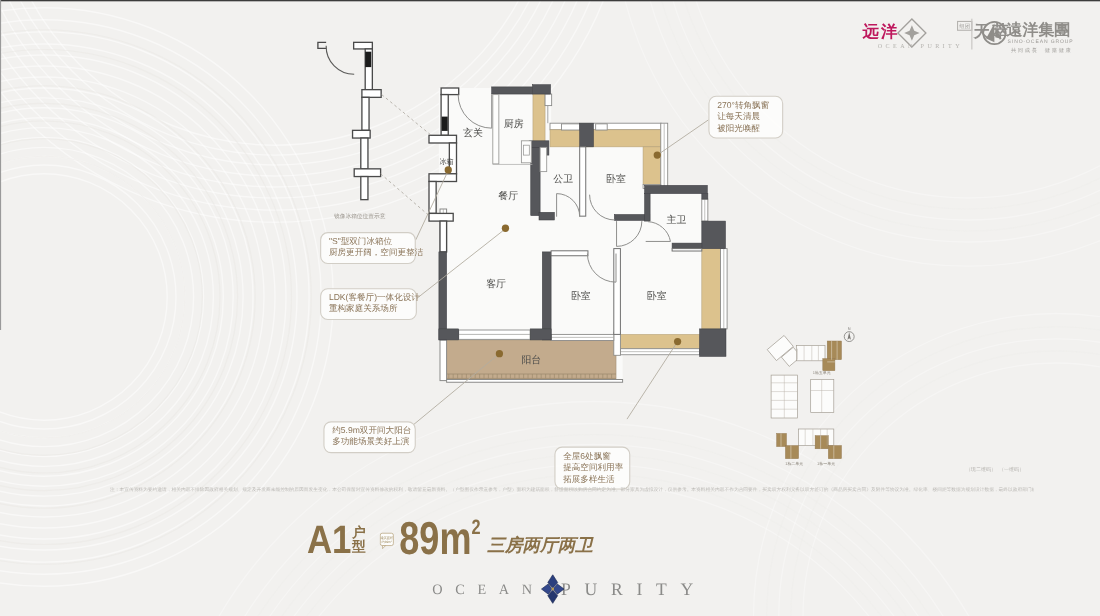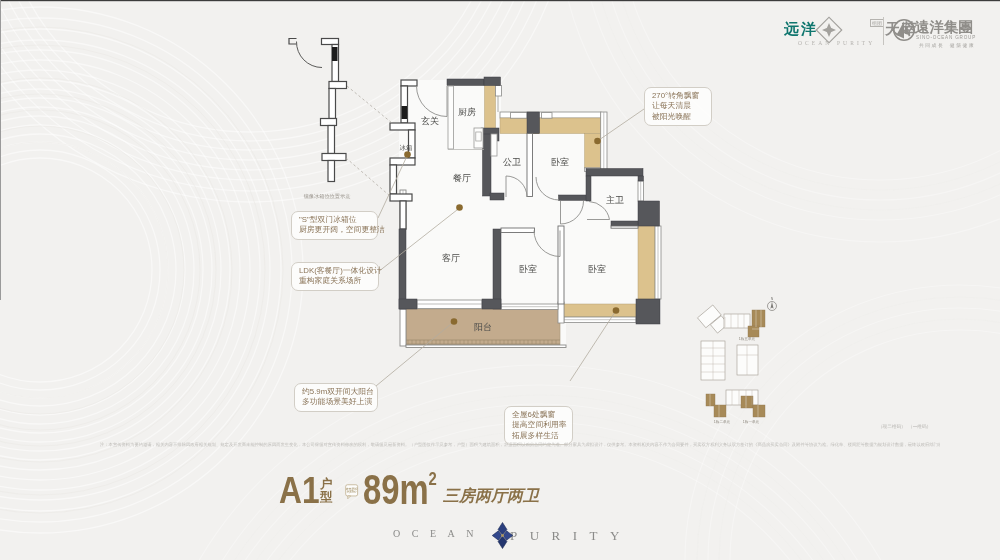--- a/index.html
+++ b/index.html
@@ -71,21 +71,21 @@
       <circle cx="960" cy="560" r="263"></circle>
   </g>
 
   <rect x="0" y="0" width="1000" height="1.2" fill="#3c3c3c"></rect>
 
   <rect x="0" y="0" width="1" height="300" fill="#9a9a9a"></rect>
 </svg>
 
 <div class="abs" style="left:770px;top:12px;width:220px;height:40px;color:#969492;">
 
-  <div class="abs" style="left:14px;top:8px;font-size:15px;font-weight:bold;letter-spacing:2px;color:#0f766e;">远洋</div>
+  <div class="abs" style="left:14px;top:8px;font-size:15px;font-weight:bold;letter-spacing:2px;color:#be185d;">远洋</div>
 
   <svg class="abs" style="left:44px;top:3px" width="30" height="30" viewBox="0 0 30 30">
     <rect x="6" y="6" width="18" height="18" transform="rotate(45 15 15)" fill="none" stroke="#a3a19d" stroke-width="1.2"></rect>
     <path d="M15 8 L18 15 L15 22 L12 15 Z M8 15 L15 12 L22 15 L15 18 Z" fill="#a3a19d"></path>
   </svg>
 
   <div class="abs" style="left:71px;top:8px;font-size:15px;font-weight:bold;letter-spacing:2px;color:#918f8c;margin-left:44px;">天萃</div>
 
   <div class="abs" style="left:100px;top:7px;font-size:5px;border:0.5px solid #b5b3af;padding:0 1px;color:#a3a19d;">组团</div>
 
@@ -416,23 +416,23 @@
   </svg>
 
   <div class="abs" style="left:363px;top:4px;font-size:42px;font-weight:bold;transform:scaleX(0.78);transform-origin:0 0;">89m<span style="font-size:19px;vertical-align:19px;">2</span></div>
 
   <div class="abs" style="left:443px;top:24px;font-size:16px;font-weight:bold;letter-spacing:0px;font-style:italic;">三房两厅两卫</div>
 
 </div>
 
 <div class="abs" style="left:0;top:529px;width:1000px;height:22px;">
 
-  <div class="abs" style="left:393px;top:-1px;font-size:10px;letter-spacing:11.5px;color:#8b8b89;font-family:'Liberation Serif',serif;">OCEAN</div>
-
-  <div class="abs" style="left:510px;top:-1px;font-size:13px;letter-spacing:12.5px;color:#8b8b89;font-family:'Liberation Serif',serif;">PURITY</div>
+  <div class="abs" style="left:393px;top:-1px;font-size:13px;letter-spacing:11.5px;color:#8b8b89;font-family:'Liberation Serif',serif;">OCEAN</div>
+
+  <div class="abs" style="left:510px;top:-1px;font-size:16px;letter-spacing:12.5px;color:#8b8b89;font-family:'Liberation Serif',serif;">PURITY</div>
 
   <svg class="abs" style="left:490px;top:-7px" width="25" height="27" viewBox="0 0 28 28" preserveAspectRatio="none">
     <path d="M14 0.5 L19 7.8 L14 13.2 L9 7.8 Z" fill="#2b3f7e" stroke="#1a2850" stroke-width="0.6"></path>
     <path d="M14 27.5 L19 20.2 L14 14.8 L9 20.2 Z" fill="#24366e" stroke="#1a2850" stroke-width="0.6"></path>
     <path d="M2.5 14 L9.4 9.2 L13.4 14 L9.4 18.8 Z" fill="#33488c" stroke="#1a2850" stroke-width="0.6"></path>
     <path d="M25.5 14 L18.6 9.2 L14.6 14 L18.6 18.8 Z" fill="#33488c" stroke="#1a2850" stroke-width="0.6"></path>
     <circle cx="14" cy="14" r="1.4" fill="#b59a55"></circle>
   </svg>
 </div>
 

